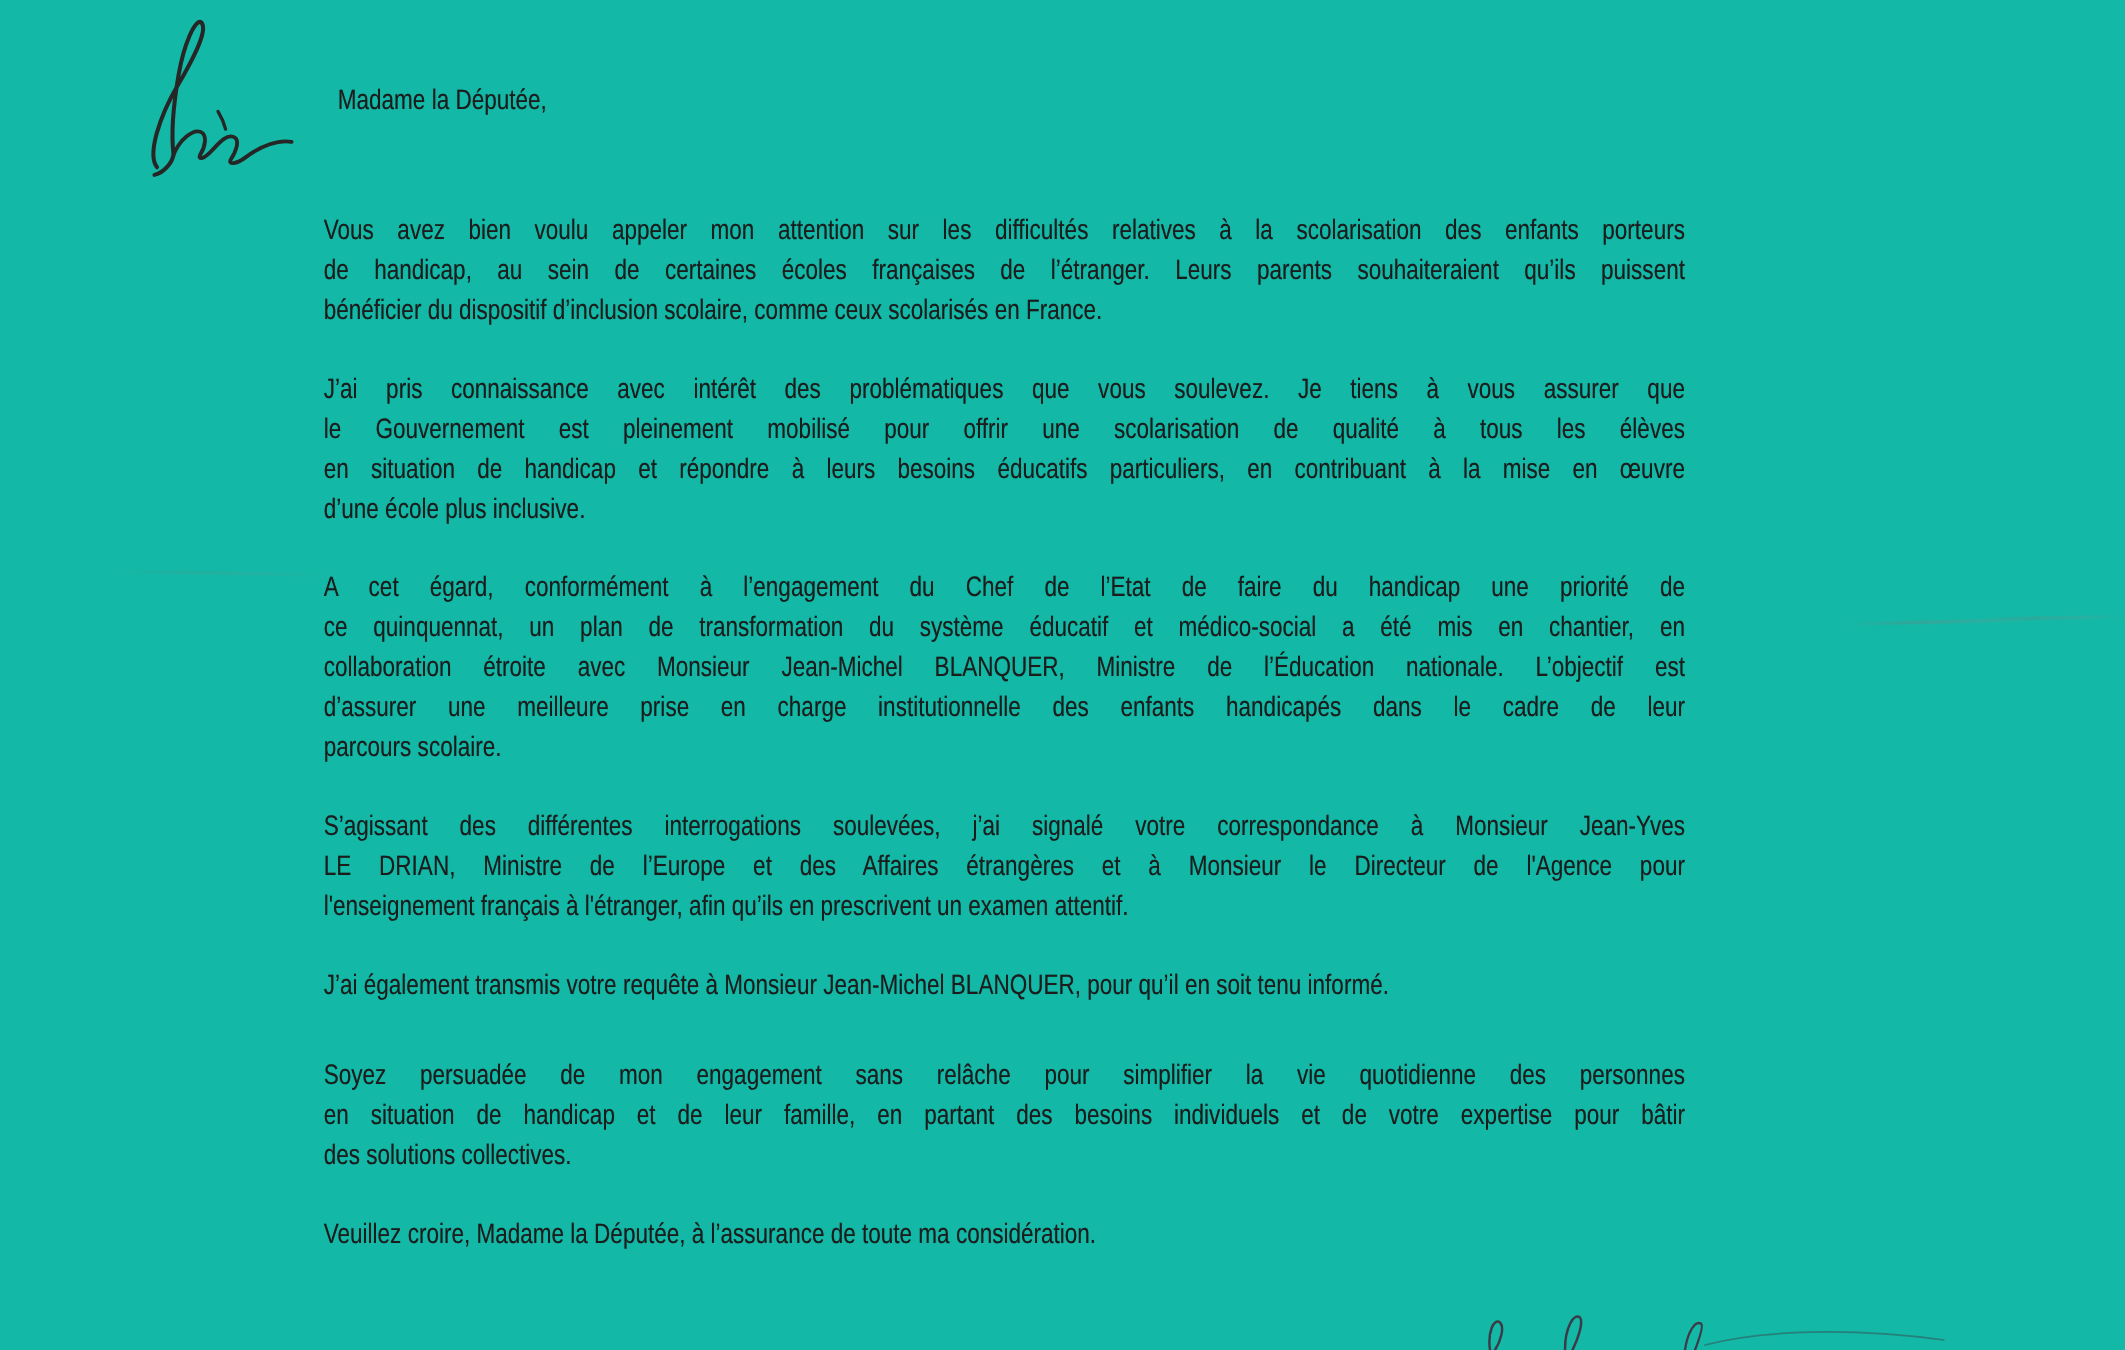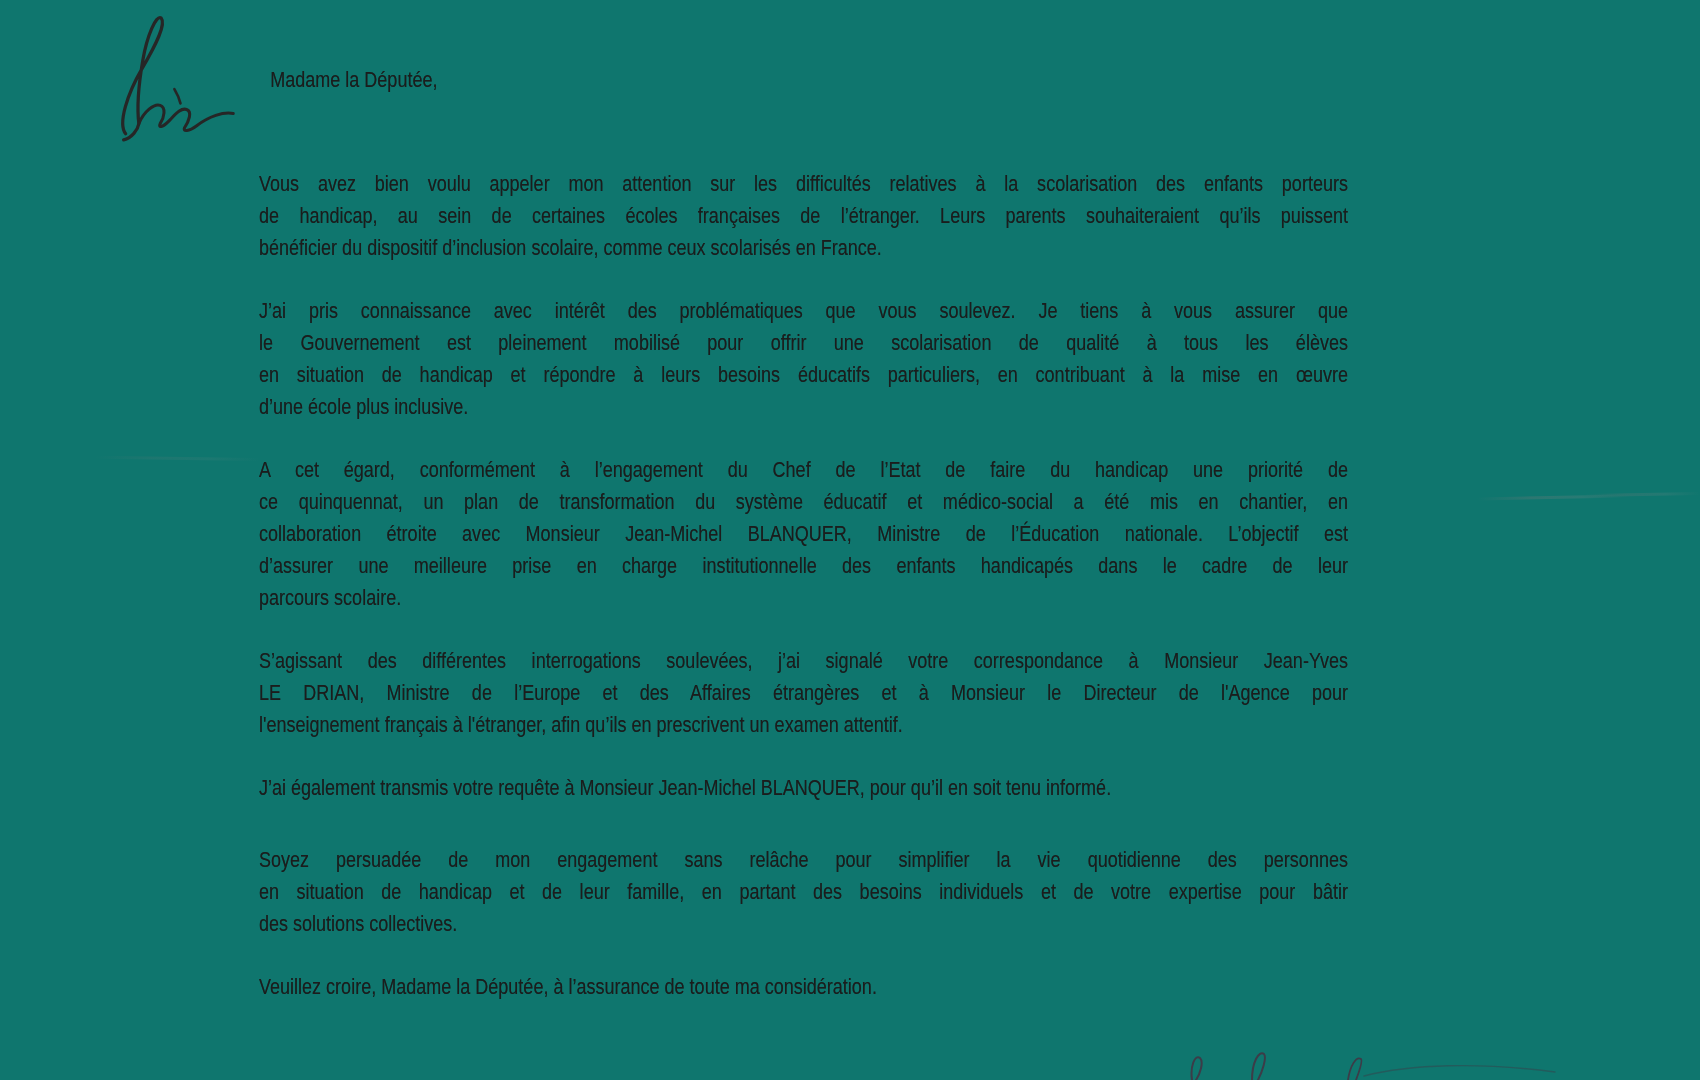--- a/index.html
+++ b/index.html
@@ -1,20 +1,20 @@
 <!DOCTYPE html>
 <html><head>
 <meta charset="utf-8">
 <style>
   html, body { margin: 0; padding: 0; background: #e8e8e8; }
   .page {
     position: relative;
     width: 1700px;
     height: 1080px;
-    background: #0f766e;
+    background: #14b8a6;
     overflow: hidden;
     font-family: "Liberation Sans", sans-serif;
     color: #1e1e1e;
   }
   .letter-body {
     position: absolute;
     left: 259px;
     top: 64px;
     width: 1360px;
     transform: scaleX(0.8007);

